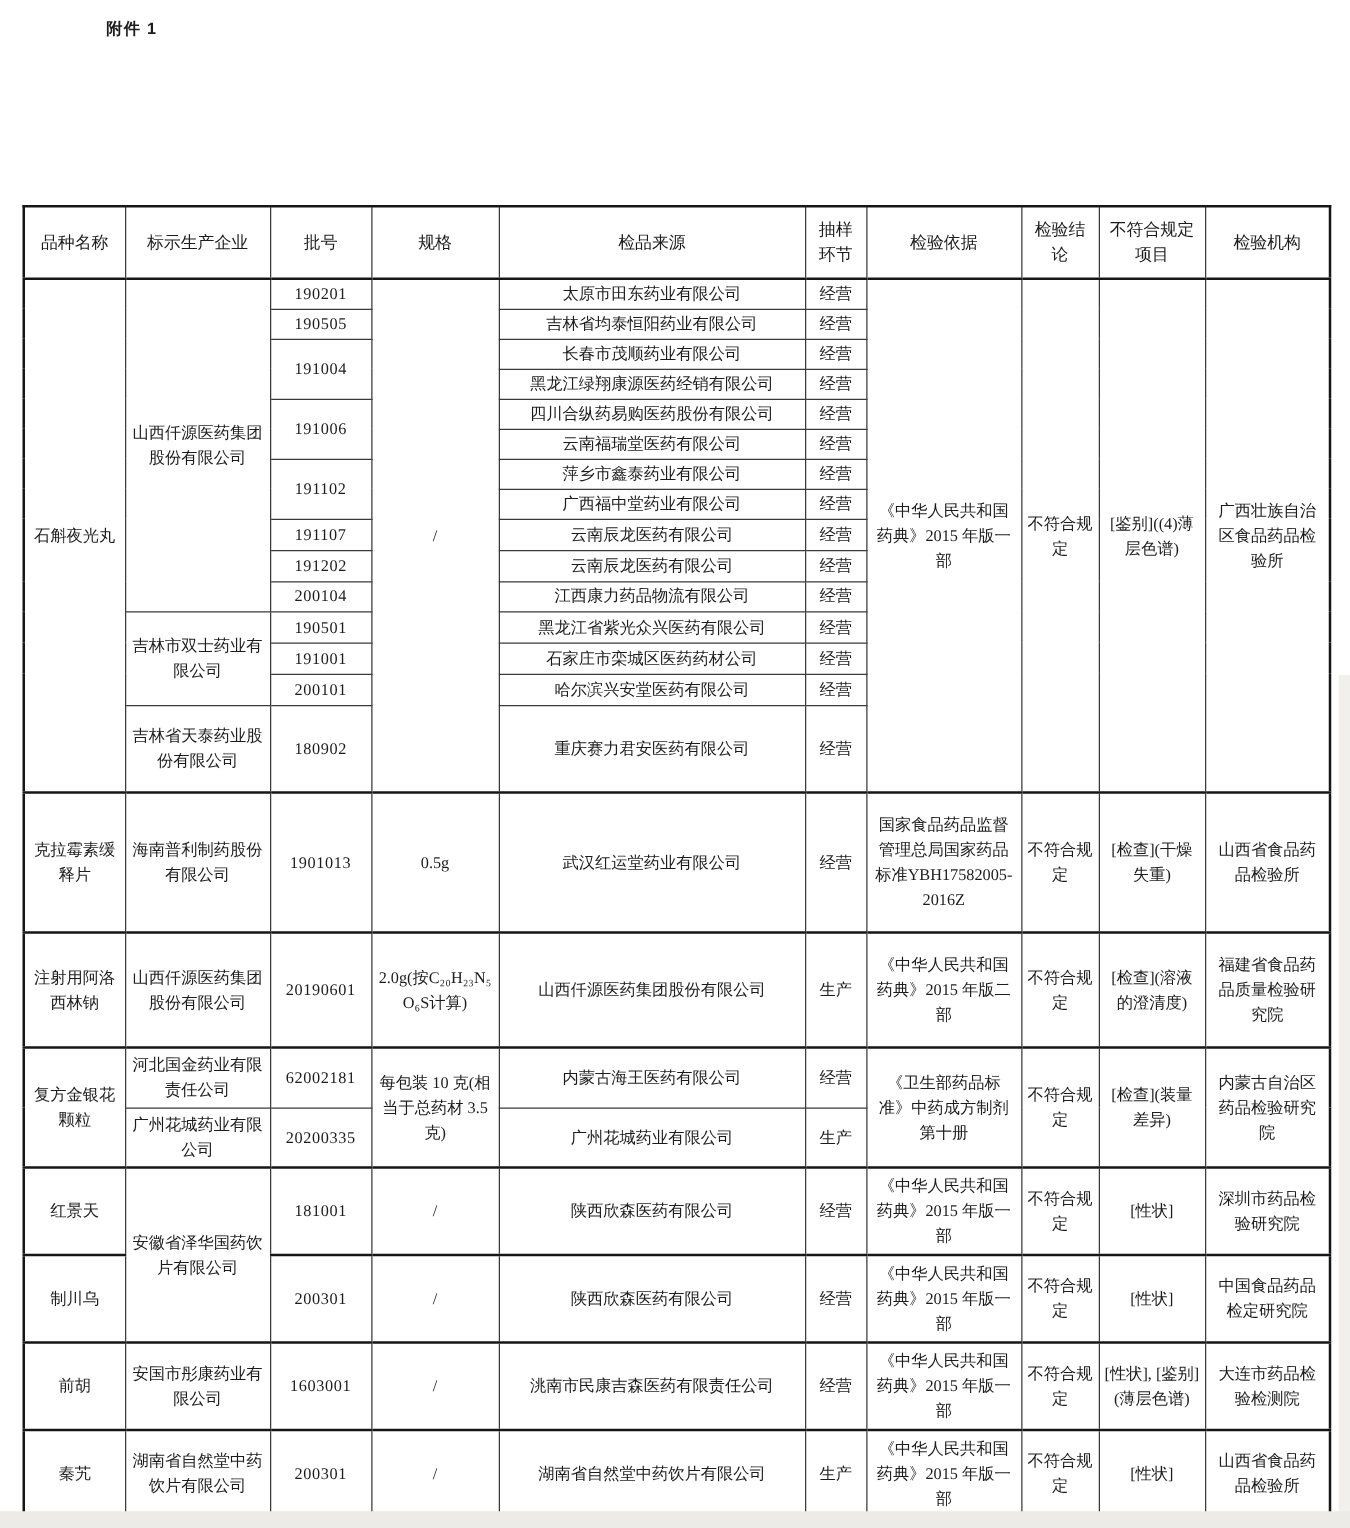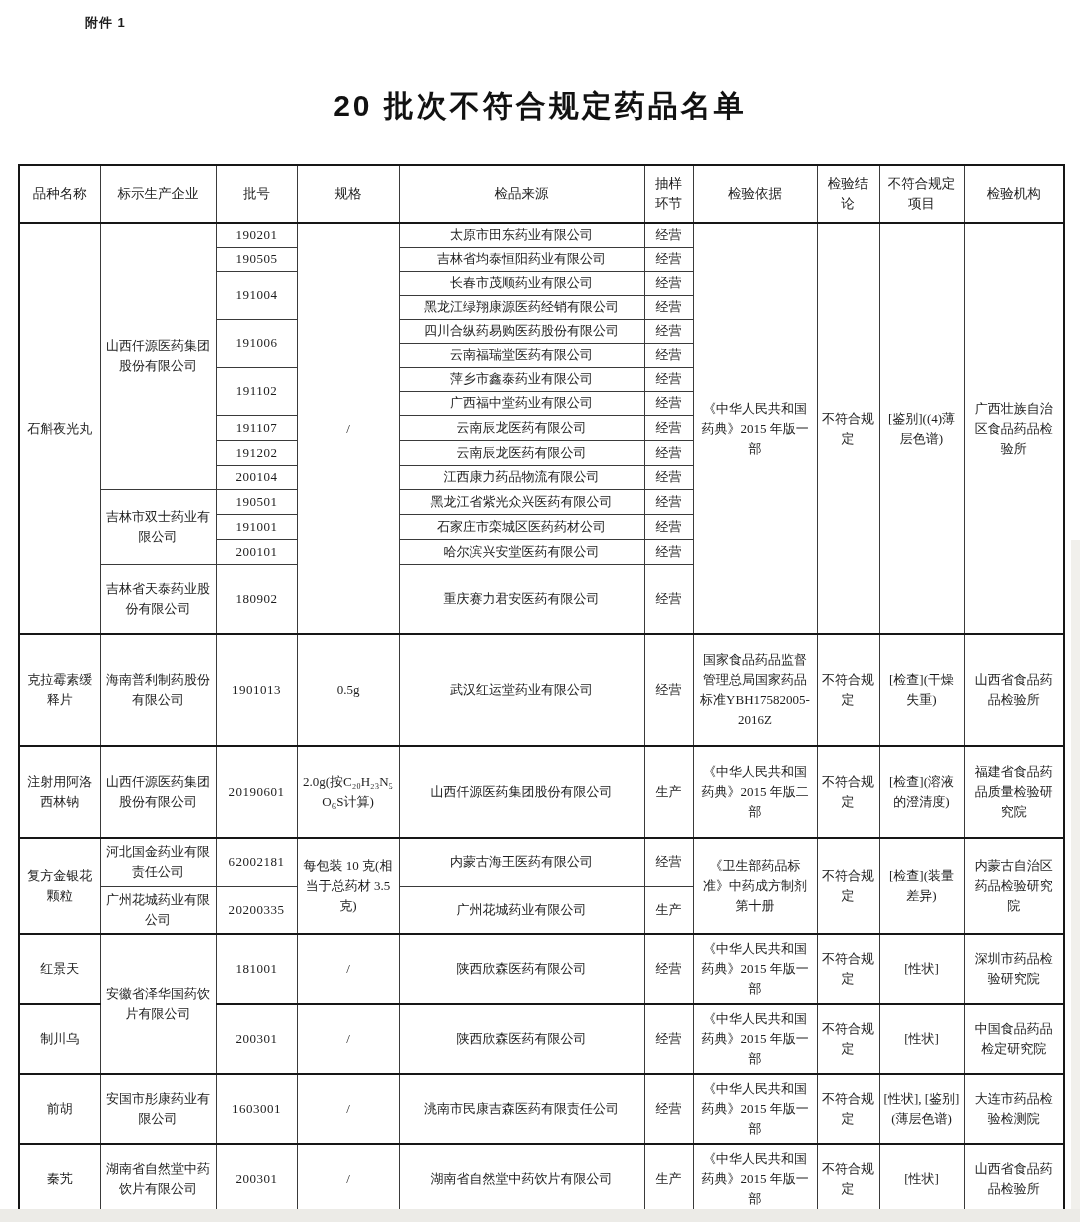--- a/index.html
+++ b/index.html
@@ -73,21 +73,20 @@
   tr.h70 { height: 70px; }
   tr.h48 { height: 48px; }
   tr.h74 { height: 92px; }
   tr.h112 { height: 112px; }
 </style>
 </head>
 <body>
 
 <div class="page">
   <div class="attachment">附件 1</div>
-  <div class="title">20 批次不符合规定药品名单</div>
 
   <table class="report">
     <colgroup>
       <col style="width:81px">
         <col style="width:116px">
         <col style="width:81px">
         <col style="width:102px">
       <col style="width:245px">
         <col style="width:49px">
         <col style="width:124px">

